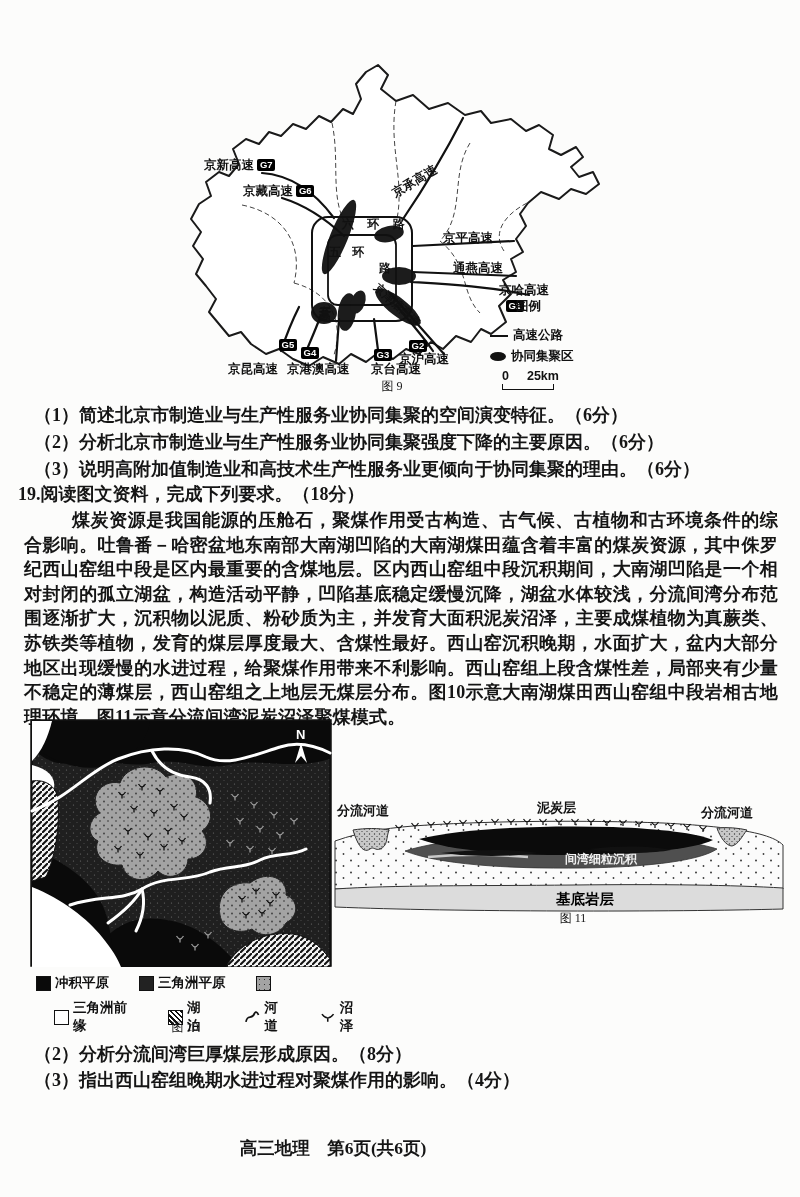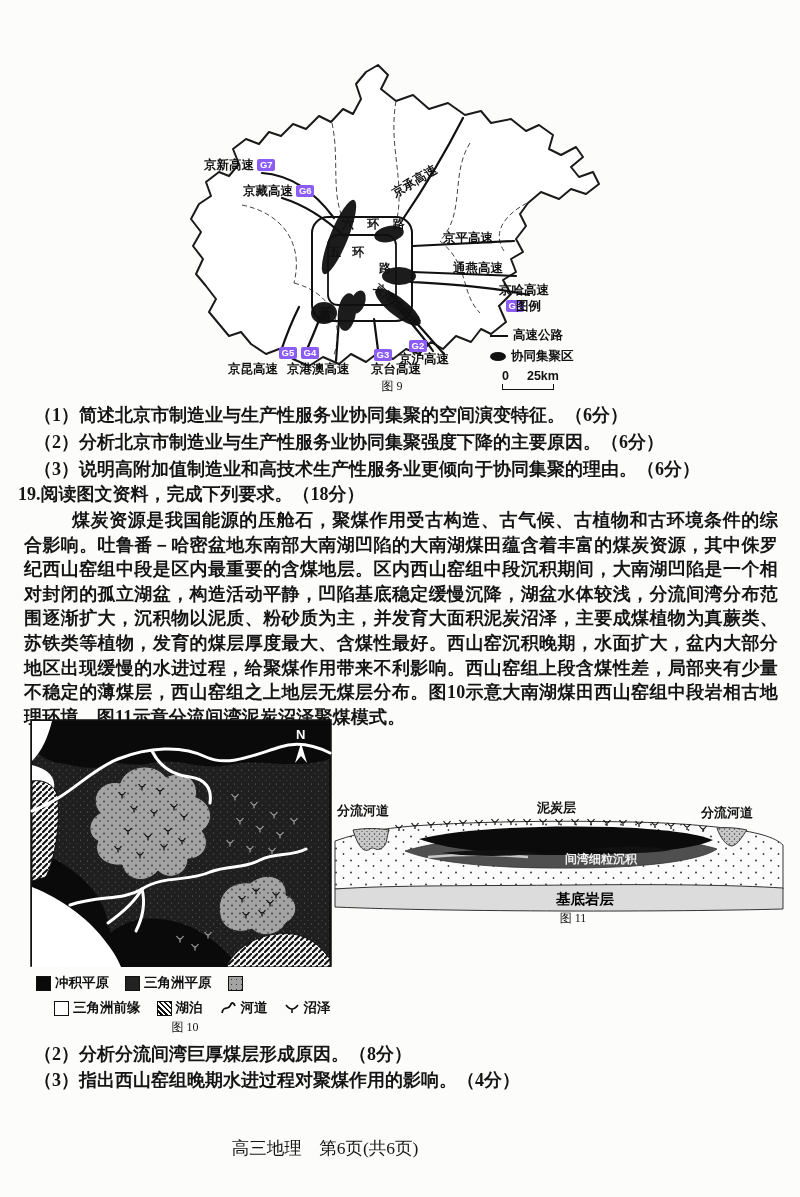--- a/index.html
+++ b/index.html
@@ -4,45 +4,45 @@
 <style>
   html,body{margin:0;padding:0;background:#e8e8e8;}
   .page{position:relative;width:800px;height:1197px;background:#fcfcfb;margin:0 auto;
         font-family:"Liberation Serif","DejaVu Serif",serif;color:#151515;overflow:hidden;}
   .abs{position:absolute;}
   
   .fig9{left:182px;top:55px;width:420px;height:325px;}
   .fig9 svg{position:absolute;left:0;top:0;}
   .m-lbl{position:absolute;font-family:"Liberation Sans","DejaVu Sans",sans-serif;
          font-size:12.5px;font-weight:700;white-space:nowrap;color:#111;line-height:13px;}
-  .g-badge{display:inline-block;background:#8b5cf6;color:#fff;font-size:9.5px;font-weight:700;
+  .g-badge{display:inline-block;background:#000000;color:#fff;font-size:9.5px;font-weight:700;
            padding:0 2.5px;border-radius:2px;line-height:12px;vertical-align:1px;
            font-family:"Liberation Sans",sans-serif;}
   .badge-abs{position:absolute;}
   .rot{transform-origin:left top;}
   .vert{writing-mode:vertical-rl;letter-spacing:2px;font-size:11.5px;}
   .map-legend{position:absolute;left:308px;top:243px;width:110px;
               font-family:"Liberation Sans",sans-serif;font-size:12.5px;font-weight:700;color:#111;}
   .map-legend .ttl{margin-left:26px;margin-bottom:12px;}
   .lg-row{display:flex;align-items:center;gap:5px;margin-bottom:4px;}
   .lg-line{width:18px;border-top:2.5px solid #111;}
   .lg-oval{width:16px;height:9px;background:#111;border-radius:50%;}
   .lg-scale{margin-left:12px;margin-top:2px;}
   .lg-scale .nums{display:flex;gap:18px;font-weight:700;}
   .lg-bar{width:50px;height:5px;border-left:1.5px solid #111;border-right:1.5px solid #111;border-bottom:1.5px solid #111;margin-top:1px;}
   .fig-cap{font-size:12px;font-weight:400;text-align:center;font-family:"Liberation Serif",serif;}
   
   .qline{font-size:18px;line-height:27px;font-weight:600;white-space:nowrap;}
   .q19head{font-size:18px;font-weight:600;white-space:nowrap;}
   .para{width:754px;font-size:18px;line-height:24.6px;text-align:justify;
         text-indent:48px;letter-spacing:0.2px;font-weight:600;}
-  .footer{width:650px;text-align:center;font-size:17.5px;font-weight:400;}
+  .footer{width:650px;text-align:center;font-size:17.5px;font-weight:700;padding-left:8px;}
   
   .f10-legend{font-family:"Liberation Sans",sans-serif;font-size:13.5px;font-weight:700;color:#111;}
-  .f10-row{display:flex;align-items:center;gap:6px;margin-bottom:7px;}
+  .f10-row{display:flex;align-items:center;gap:20px;margin-bottom:7px;}
   .f10-row .item{display:flex;align-items:center;gap:4px;margin-right:10px;}
   .swatch{width:13px;height:13px;border:1px solid #111;flex:none;}
   .sw-alluvial{background:#0a0a0a;}
   .sw-delta{background:#222;background-image:radial-gradient(#777 14%,transparent 15%);background-size:4px 4px;}
   .sw-bay{background:#a3a3a3;background-image:radial-gradient(#333 18%,transparent 19%);background-size:5px 5px;}
   .sw-front{background:#fff;}
   .sw-lake{background:repeating-linear-gradient(45deg,#fff,#fff 2px,#111 2px,#111 3.6px);}
 </style>
 </head>
 <body>
@@ -102,21 +102,21 @@
     <span class="m-lbl" style="left:271px;top:207px;">通燕高速</span>
     <span class="m-lbl" style="left:317px;top:229px;">京哈高速</span>
     <span class="g-badge badge-abs" style="left:324px;top:245px;">G1</span>
     <span class="m-lbl rot" style="left:198px;top:226px;transform:rotate(42deg);font-size:11.5px;">京津塘高速</span>
     <span class="g-badge badge-abs" style="left:227px;top:285px;">G2</span>
     <span class="m-lbl" style="left:217px;top:298px;">京沪高速</span>
     <span class="g-badge badge-abs" style="left:192px;top:294px;">G3</span>
     <span class="m-lbl" style="left:189px;top:308px;">京台高速</span>
     <span class="g-badge badge-abs" style="left:119px;top:292px;">G4</span>
     <span class="m-lbl" style="left:105px;top:308px;">京港澳高速</span>
-    <span class="g-badge badge-abs" style="left:97px;top:292px;">G5</span>
+    <span class="g-badge badge-abs" style="left:97px;top:284px;">G5</span>
     <span class="m-lbl" style="left:46px;top:308px;">京昆高速</span>
     <span class="m-lbl vert" style="left:136px;top:240px;">京开高速</span>
     <span class="m-lbl" style="left:160px;top:163px;letter-spacing:5px;font-size:12px;">六 环 路</span>
     <span class="m-lbl" style="left:147px;top:191px;letter-spacing:4px;font-size:12px;">五 环</span>
     <span class="m-lbl" style="left:197px;top:207px;font-size:12px;">路</span>
 
     <div class="map-legend">
       <div class="ttl">图例</div>
       <div class="lg-row">
           <span class="lg-line"></span>

